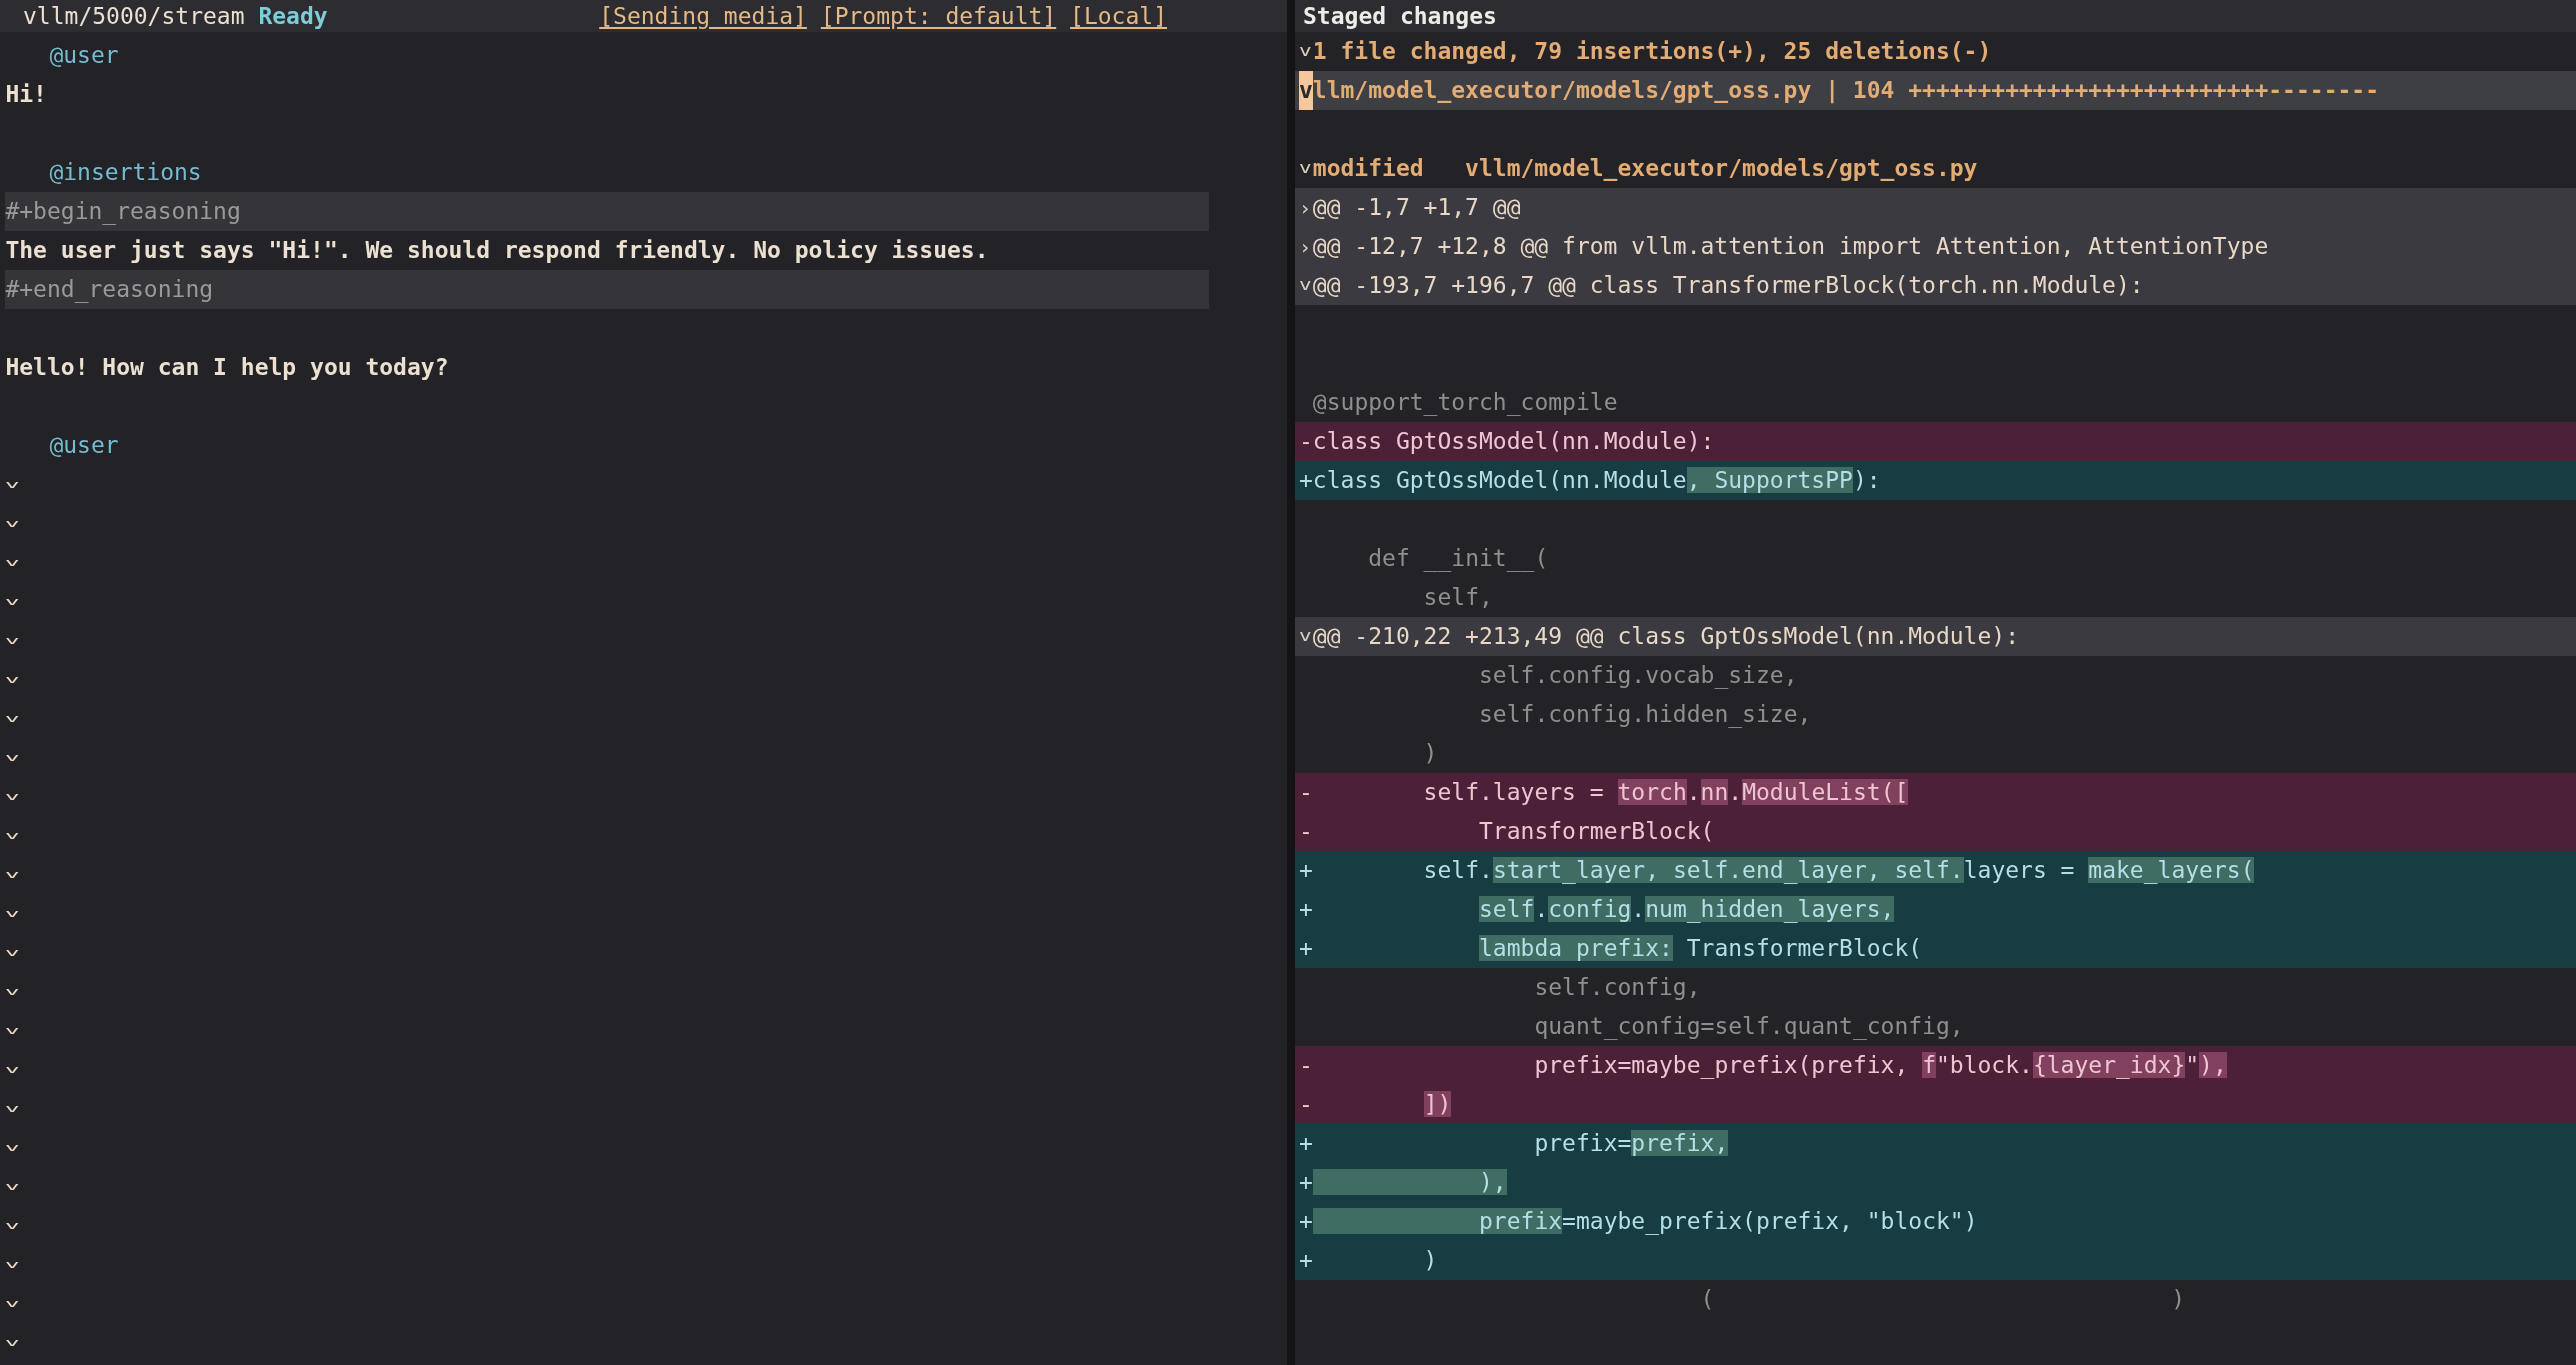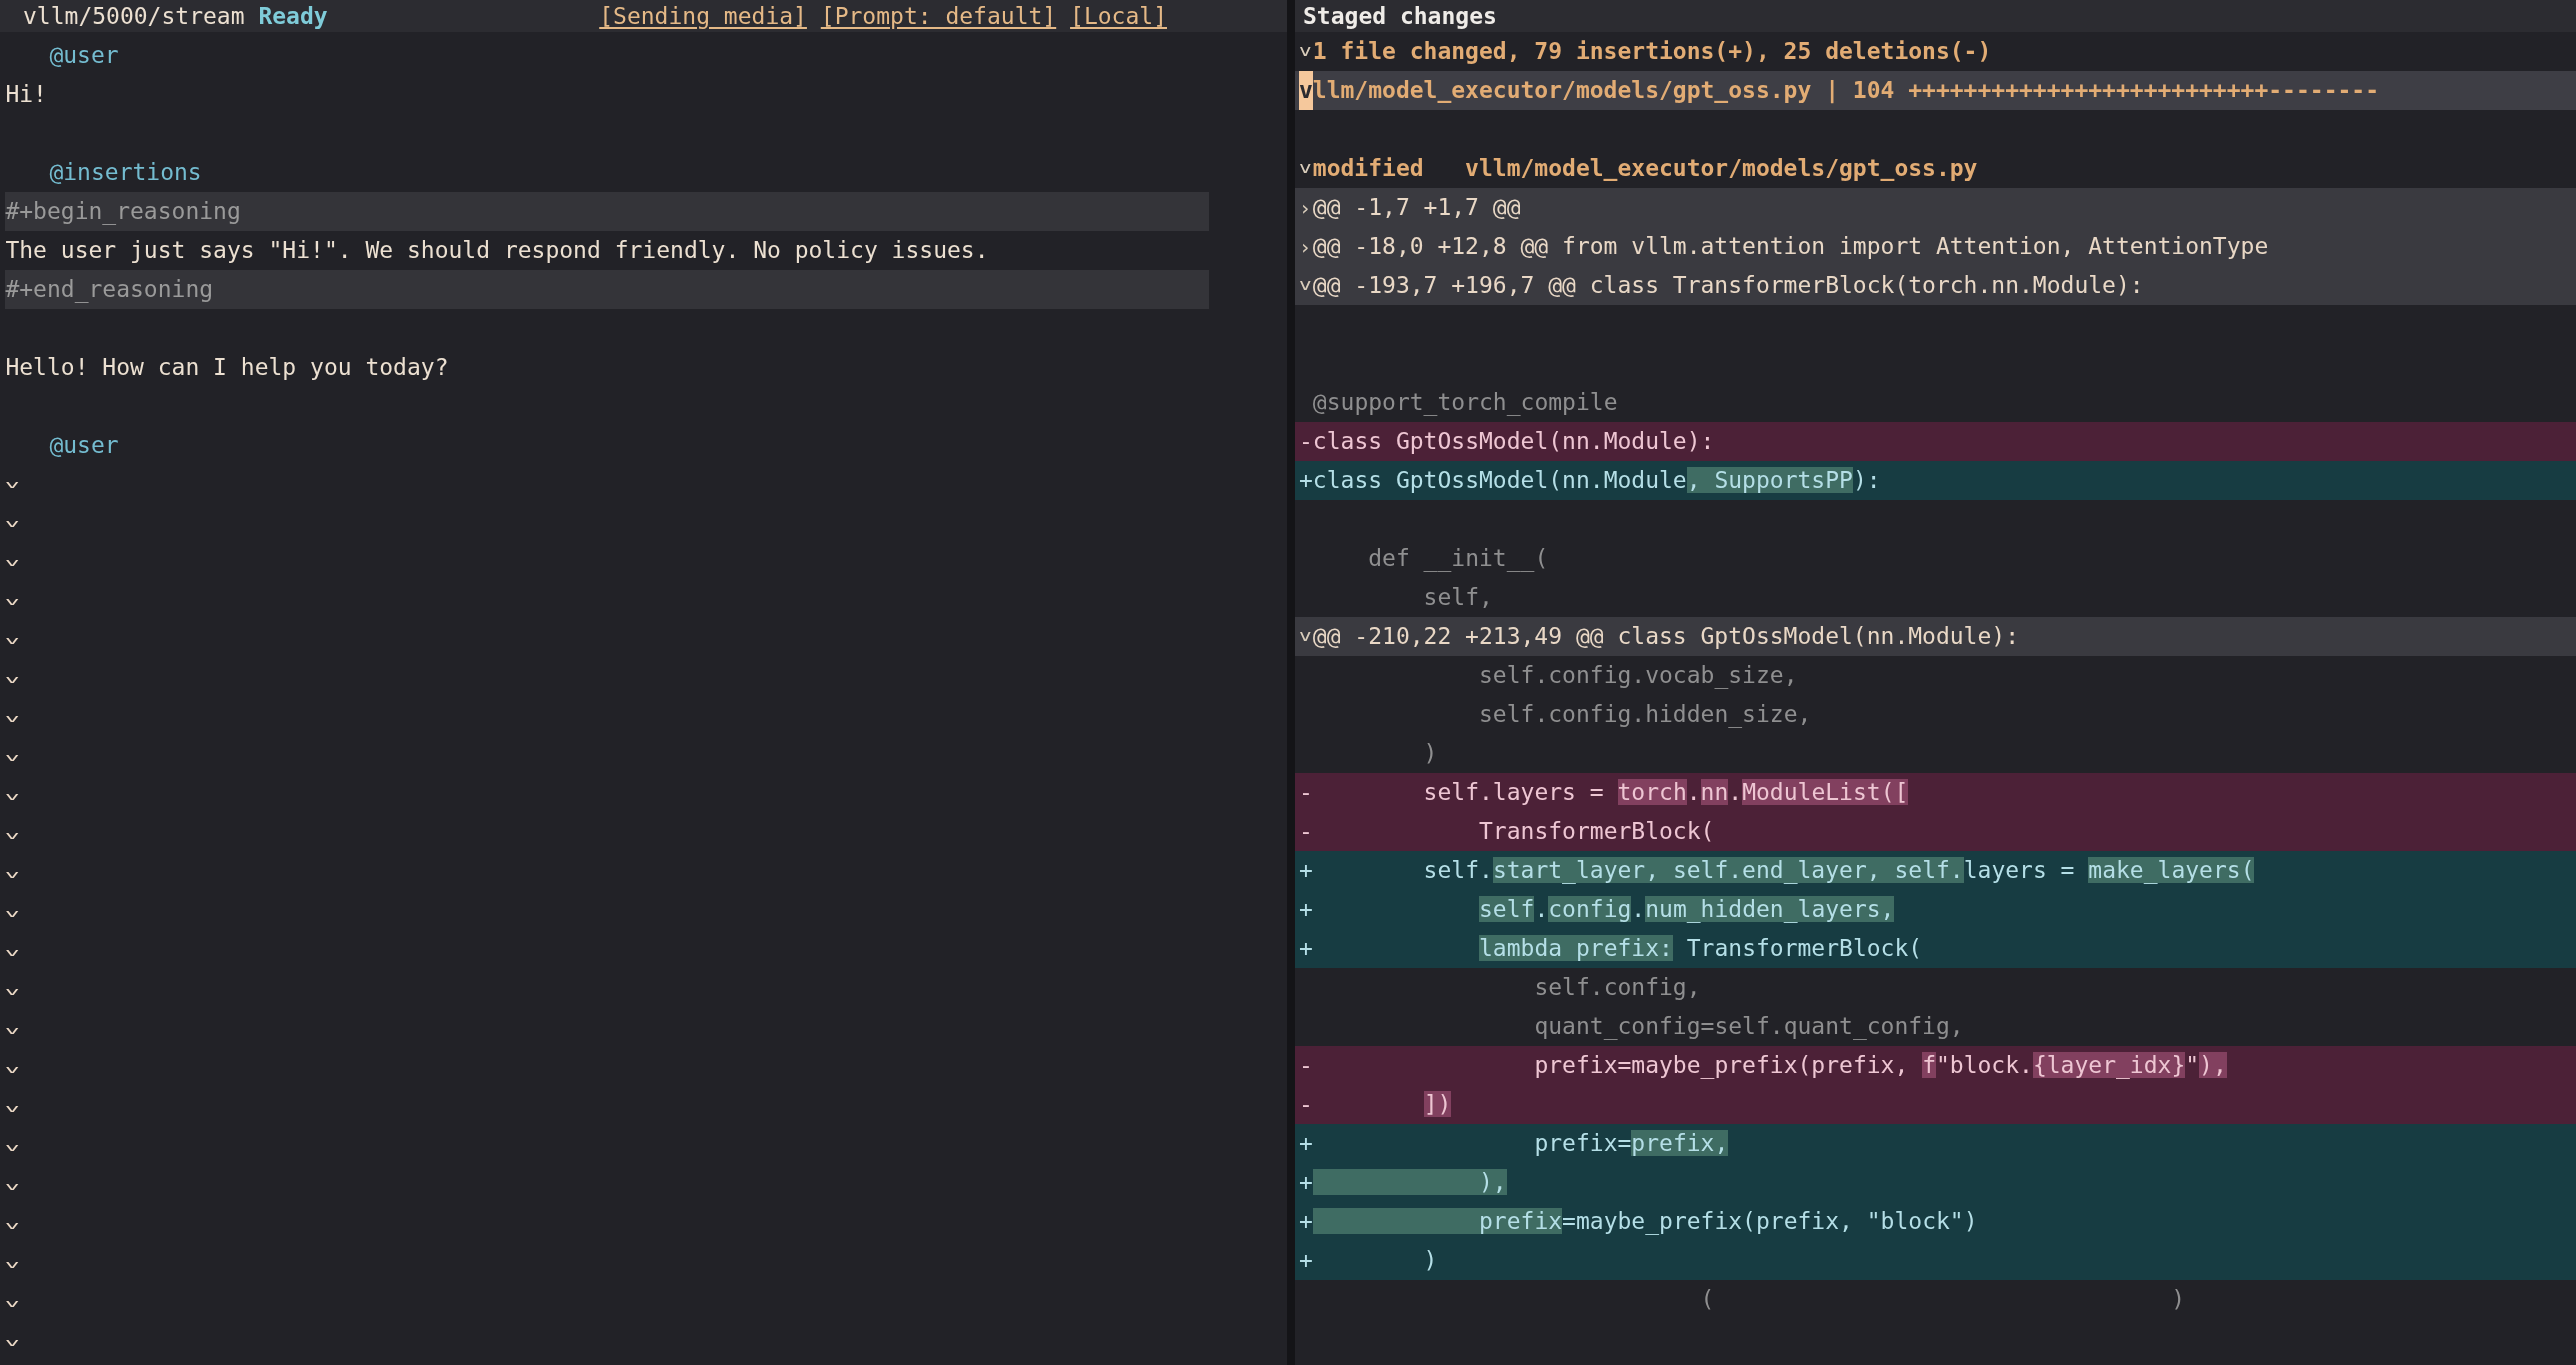--- a/index.html
+++ b/index.html
@@ -21,21 +21,21 @@
   .topbar{position:absolute;left:0;top:0;right:0;height:32px;line-height:32px;background:var(--topbar-bg);
     white-space:pre;display:flex;}
   .topbar-left{padding-left:23px;color:var(--cream);}
   .topbar-right{margin-left:auto;padding-right:120px;color:var(--tan);text-align:right;}
   .status-ready{color:var(--ready);font-weight:bold;}
   .tb-btn{color:var(--tan);text-decoration:underline;text-underline-offset:3.4px;}
   .content{position:absolute;left:0;top:32px;right:0;bottom:0;overflow:hidden;}
   .content-left{padding:4px 0 0 5.4px;}
   .ln,.row{height:39px;line-height:39px;white-space:pre;}
   .ln.role{color:var(--cyan);margin-left:44px;}
-  .ln.plain{color:var(--cream);}
+  .ln.plain{color:var(--cream);font-weight:bold;}
   .ln.meta{color:var(--meta-fg);background:var(--meta-bg);width:1204px;}
   .ln.tilde{color:var(--tilde);}
   .ln.tilde span{display:inline-block;font-size:15px;transform:scaleX(1.6) scaleY(.75) translateY(-4px);transform-origin:left center;}
   .row{padding-left:4px;}
   .row.summary,.row.filehead{color:var(--orange);font-weight:bold;}
   .row.filestat{background:var(--cursorline);color:var(--orange);font-weight:bold;margin-left:-4px;padding-left:8px;}
   .row.hunk{background:var(--hunk-bg);color:var(--hunk-fg);margin-left:-4px;padding-left:8px;}
   .row.context{color:var(--ctx);}
   .row.minus{background:var(--minus-bg);color:var(--minus-fg);margin-left:-4px;padding-left:8px;}
   .row.plus{background:var(--plus-bg);color:var(--plus-fg);margin-left:-4px;padding-left:8px;}
@@ -98,21 +98,21 @@
   <div class="pane-divider"></div>
 
   <div class="pane pane-right">
     <div class="topbar staged-title">Staged changes</div>
     <div class="content" id="right-content">
         <div class="row summary"><span class="fold"><i>v</i></span><span>1 file changed, 79 insertions(+), 25 deletions(-)</span></div>
         <div class="row filestat"><span class="cursor">v</span><span>llm/model_executor/models/gpt_oss.py | 104 ++++++++++++++++++++++++++--------</span></div>
         <div class="row blank">&nbsp;</div>
         <div class="row filehead"><span class="fold"><i>v</i></span><span>modified   vllm/model_executor/models/gpt_oss.py</span></div>
         <div class="row hunk"><span class="fold collapsed"><i>›</i></span><span>@@ -1,7 +1,7 @@</span></div>
-        <div class="row hunk"><span class="fold collapsed"><i>›</i></span><span>@@ -18,0 +12,8 @@ from vllm.attention import Attention, AttentionType</span></div>
+        <div class="row hunk"><span class="fold collapsed"><i>›</i></span><span>@@ -12,7 +12,8 @@ from vllm.attention import Attention, AttentionType</span></div>
         <div class="row hunk"><span class="fold"><i>v</i></span><span>@@ -193,7 +196,7 @@ class TransformerBlock(torch.nn.Module):</span></div>
         <div class="row blank">&nbsp;</div>
         <div class="row blank">&nbsp;</div>
         <div class="row context"><span> @support_torch_compile</span></div>
         <div class="row minus"><span>-class GptOssModel(nn.Module):</span></div>
         <div class="row plus"><span>+class GptOssModel(nn.Module</span><span class="hl">, SupportsPP</span><span>):</span></div>
         <div class="row blank">&nbsp;</div>
         <div class="row context"><span>     def __init__(</span></div>
         <div class="row context"><span>         self,</span></div>
         <div class="row hunk"><span class="fold"><i>v</i></span><span>@@ -210,22 +213,49 @@ class GptOssModel(nn.Module):</span></div>

